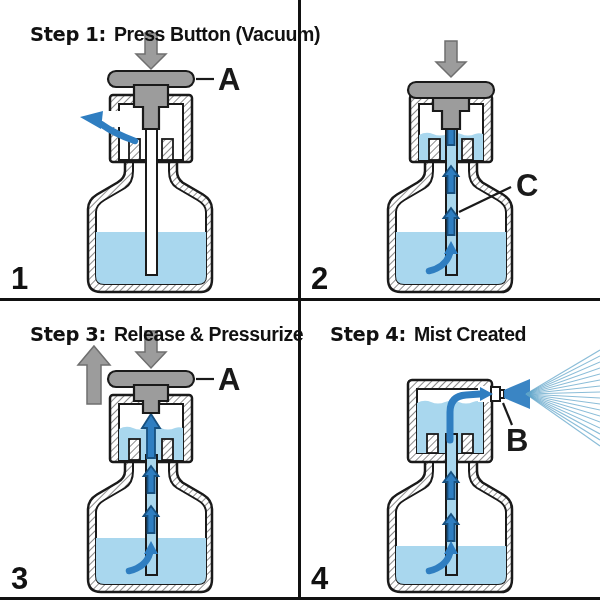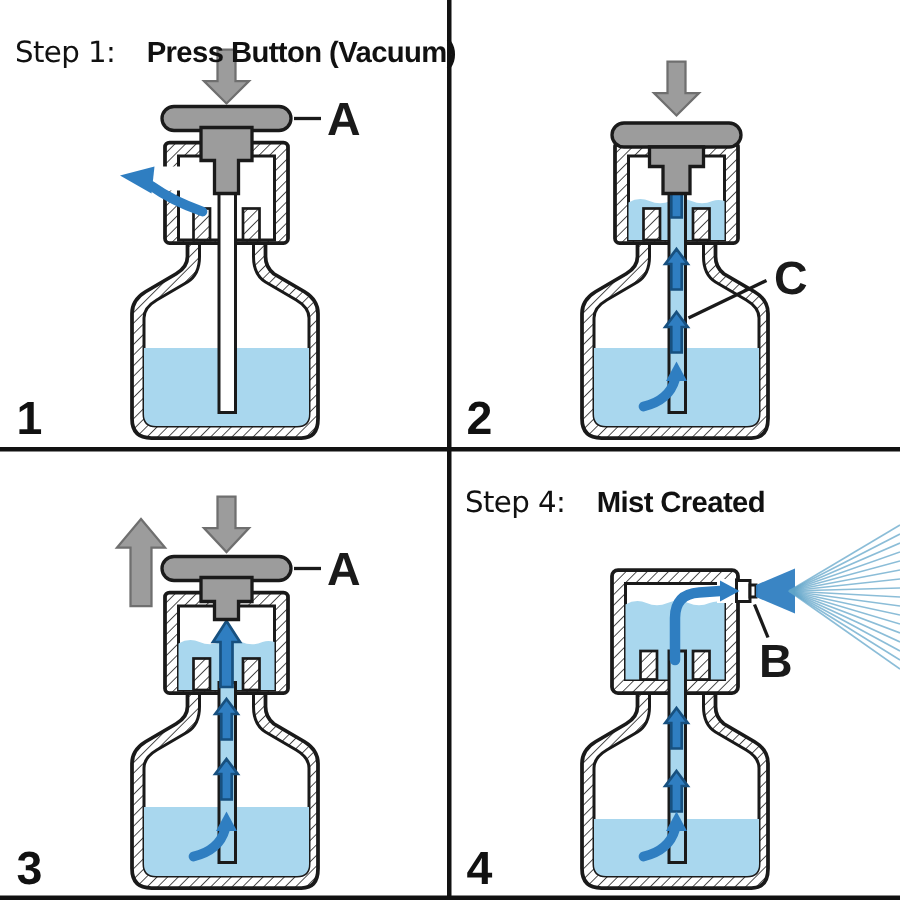--- a/index.html
+++ b/index.html
@@ -7,22 +7,22 @@
           font-family:"Liberation Sans",sans-serif;color:#111;}
   .panel{position:absolute;width:300px;height:300px;background:#fff;}
   .panel.p1{left:0;top:0}.panel.p2{left:300px;top:0}
   .panel.p3{left:0;top:300px}.panel.p4{left:300px;top:300px}
   .divider{position:absolute;background:#111;}
   .div-v{left:298px;top:0;width:3px;height:600px;}
   .div-h{left:0;top:298px;width:600px;height:3px;}
   .div-b{left:0;bottom:0;width:600px;height:3px;}
   .title{position:absolute;top:7px;left:10px;white-space:nowrap;z-index:2;
          font-size:19.5px;letter-spacing:-0.4px;}
-  .title .step{font-family:"DejaVu Sans",sans-serif;font-weight:400;}
-  .title .rest{font-family:"Liberation Sans",sans-serif;font-weight:700;margin-left:21px;}
+  .title .step{font-family:"DejaVu Sans",sans-serif;font-weight:700;margin-left:20px;}
+  .title .rest{font-family:"Liberation Sans",sans-serif;font-weight:700;margin-left:8px;}
   .num{position:absolute;left:11px;bottom:6px;z-index:2;
        font-weight:700;font-size:31px;line-height:1;}
   svg.illu{position:absolute;left:0;top:0;width:300px;height:300px;}
   
   :root{--ink:#1a1a1a;--liquid:#a9d7ee;--blue:#2f7ec1;--blueDark:#17507f;
         --gray:#9c9c9c;--grayEdge:#6f6f6f;--mist:#5fa4c9;}
   .wall{stroke:var(--ink);stroke-width:2.5;}
   .innerw{fill:#fff;stroke:var(--ink);stroke-width:2;}
   .post{stroke:var(--ink);stroke-width:1.8;}
   .liq{fill:var(--liquid);}
@@ -115,20 +115,21 @@
         <path d="M133,98 L169,98 L169,111 L160,111 L160,129 L142,129 L142,111 L133,111 Z"></path>
       </g>
       <path class="ga" d="M145,41 L157,41 L157,62 L166,62 L151,77 L136,62 L145,62 Z"></path>
       <line class="lline" x1="211" y1="187" x2="159" y2="212"></line>
       <text class="lab" x="216" y="196">C</text>
     </svg>
     <div class="num">2</div>
   </section>
 
   <section class="panel p3">
+    <h2 class="title"><span class="step">Step 3:</span><span class="rest">Release &amp; Pressurize</span></h2>
     <svg class="illu" viewBox="0 0 300 300">
       <defs>
         <pattern id="h3" width="5" height="5" patternUnits="userSpaceOnUse" patternTransform="rotate(45)">
           <rect width="5" height="5" fill="#fff"></rect>
             <line x1="0" y1="0" x2="0" y2="5" stroke="#3a3a3a" stroke-width="1.2"></line>
         </pattern>
       </defs>
       <g>
         <path class="wall" fill="url(#h3)" d="M125,160 L125,171 Q125,178 117.5,182.5 L97,194.5 Q88,200 88,209 L88,279 Q88,292 101,292 L201,292 Q212,292 212,279 L212,209 Q212,200 203,194.5 L182.5,182.5 Q177,178 177,171 L177,160 Z"></path>
         <path class="innerw" d="M133,160 L133,171 Q133,183 125,188 L104.5,200 Q96,205 96,212 L96,276 Q96,284 104,284 L198,284 Q206,284 206,276 L206,212 Q206,205 197.5,200 L177,188 Q169,183 169,171 L169,160 Z"></path>

